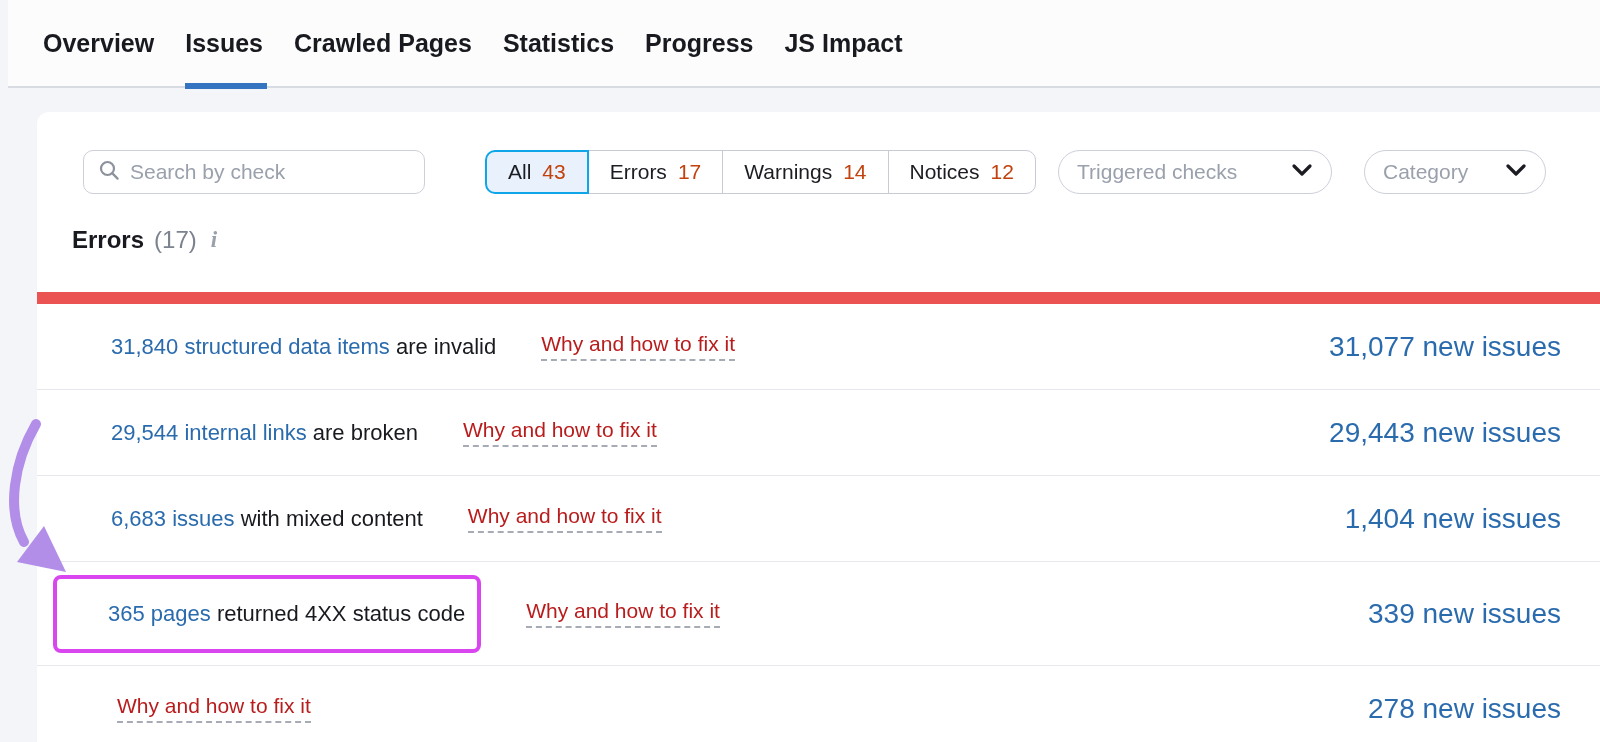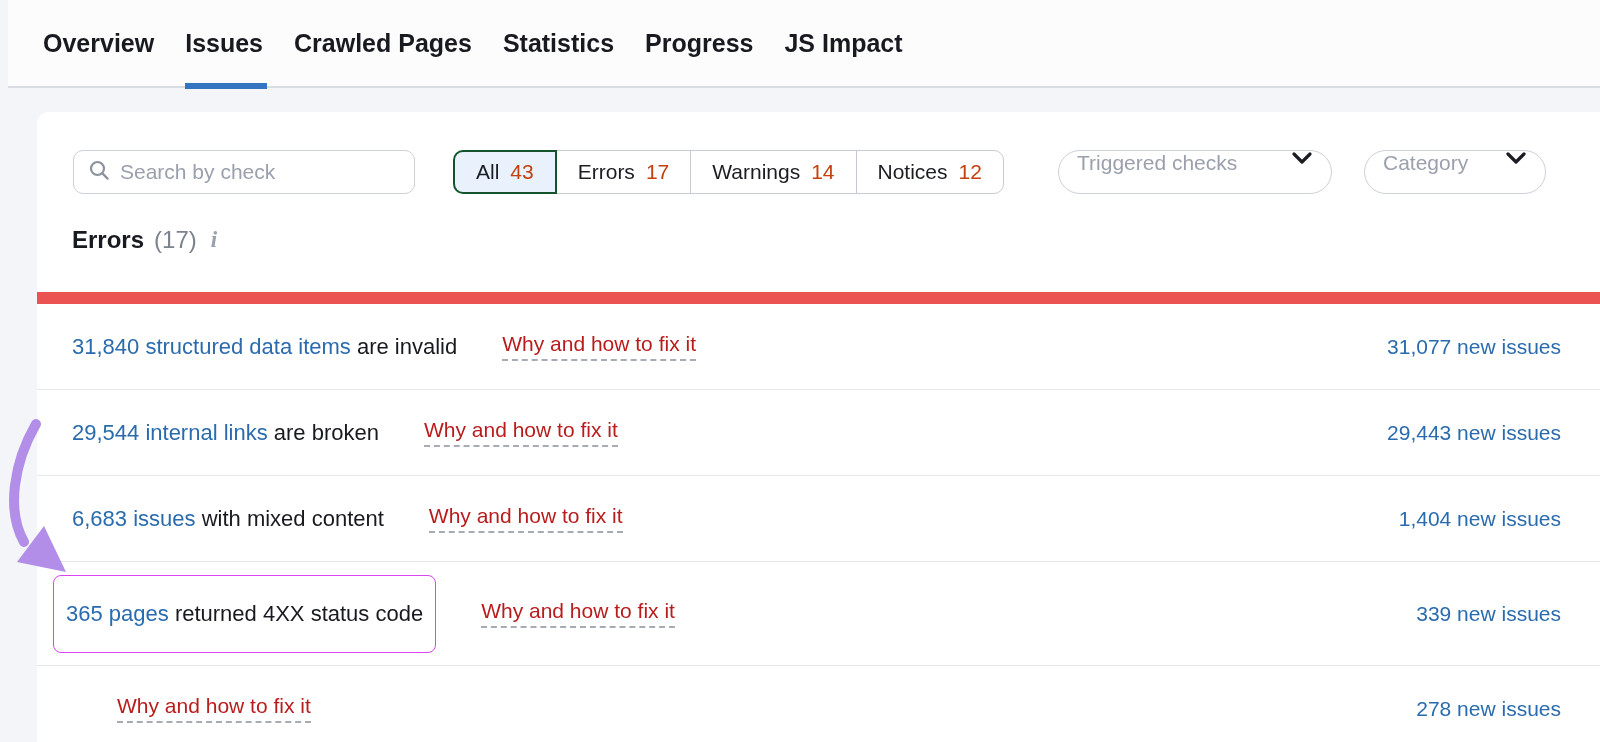--- a/index.html
+++ b/index.html
@@ -22,44 +22,44 @@
     content:""; position:absolute; left:0; right:-4px; bottom:-2px;
     height:6px; background:#3474c1;
   }
   
   .card {
     position:absolute; left:37px; top:112px; width:1563px; height:660px;
     background:#fff; border-radius:12px 0 0 0;
   }
   
   .search {
-    position:absolute; left:36px; top:38px; width:342px; height:44px;
+    position:absolute; left:46px; top:38px; width:342px; height:44px;
     border:1px solid #cdd0d9; border-radius:10px; background:#fff;
     display:flex; align-items:center; padding:0 14px; gap:10px;
   }
   .search input {
     border:none; outline:none; flex:1; font-size:21px; color:#3a3d45;
     font-family:"Liberation Sans", sans-serif; background:transparent;
   }
   .search input::placeholder { color:#9aa0ac; }
   .segments { position:absolute; left:416px; top:38px; height:44px; display:flex; }
   .seg {
     height:44px; display:flex; align-items:center; padding:0 21px; gap:11px;
     border:1px solid #c8cbd4; background:#fff; margin-left:-1px;
     font-size:21px; color:#1b1d22; cursor:pointer; white-space:nowrap;
   }
   .seg:first-child { border-radius:10px 0 0 10px; margin-left:0; }
   .seg:last-child { border-radius:0 10px 10px 0; }
   .seg .cnt { color:#c2410c; }
   .seg.selected {
-    background:#e9f1fc; border:2px solid #14532d; z-index:2; border-radius:10px 0 0 10px;
+    background:#e9f1fc; border:2px solid #0ea5e9; z-index:2; border-radius:10px 0 0 10px;margin-left:32px;
   }
   .pill {
     position:absolute; top:38px; height:44px; border:1px solid #cdd0d9;
-    border-radius:22px; background:#fff; display:flex; 
+    border-radius:22px; background:#fff; display:flex; align-items:center;
     justify-content:space-between; padding:0 18px; cursor:pointer;
   }
   .pill .plabel { font-size:21px; color:#9aa0ac; white-space:nowrap; }
   .pill-triggered { left:1021px; width:274px; }
   .pill-category  { left:1327px; width:182px; }
   .chev { margin-left:14px; flex:none; }
   
   .section-head {
     position:absolute; left:35px; top:114px; display:flex; align-items:center; gap:10px;
   }
@@ -72,32 +72,32 @@
   
   .error-bar { position:absolute; left:0; right:0; top:180px; height:12px; background:#ea5352; }
   
   .rows { position:absolute; left:0; right:0; top:192px; }
   .row {
     display:flex; align-items:center; height:86px;
     padding-left:35px; padding-right:39px;
     border-bottom:1px solid #e6e7ec; background:#fff;
   }
   .row.tall { height:104px; }
-  .issue { font-size:22px; color:#181a1f; white-space:nowrap; }
+  .issue { font-size:22px; color:#181a1f; white-space:nowrap;margin-left:39px; }
   .issue .lnk { color:#2a6bae; cursor:pointer; }
   .hl {
     display:flex; align-items:center; height:78px; padding:0 12px; margin-left:-19px;
-    border:1px solid #d946ef; border-radius:8px; background:#fff;
+    border:4px solid #d946ef; border-radius:8px; background:#fff;
   }
   .why {
     margin-left:45px; font-size:21px; color:#b91c1c; white-space:nowrap;
     border-bottom:2px dashed #a7abb5; padding-bottom:3px; cursor:pointer;
   }
   .new-issues {
-    margin-left:auto; font-size:21px; color:#2a6bae; white-space:nowrap; cursor:pointer;
+    margin-left:auto; font-size:28px; color:#2a6bae; white-space:nowrap; cursor:pointer;
   }
   
   .annot-arrow { position:absolute; left:4px; top:418px; z-index:5; pointer-events:none; }
 </style>
 </head>
 <body>
 
 <div class="stage">
 
   <div class="nav">

